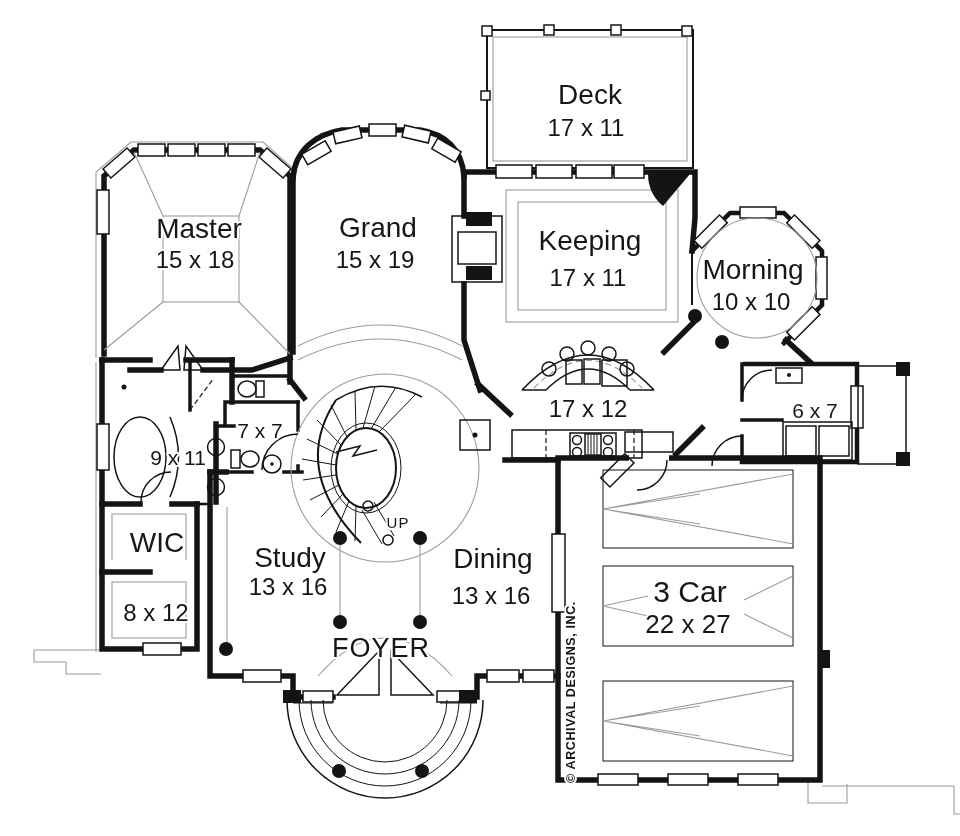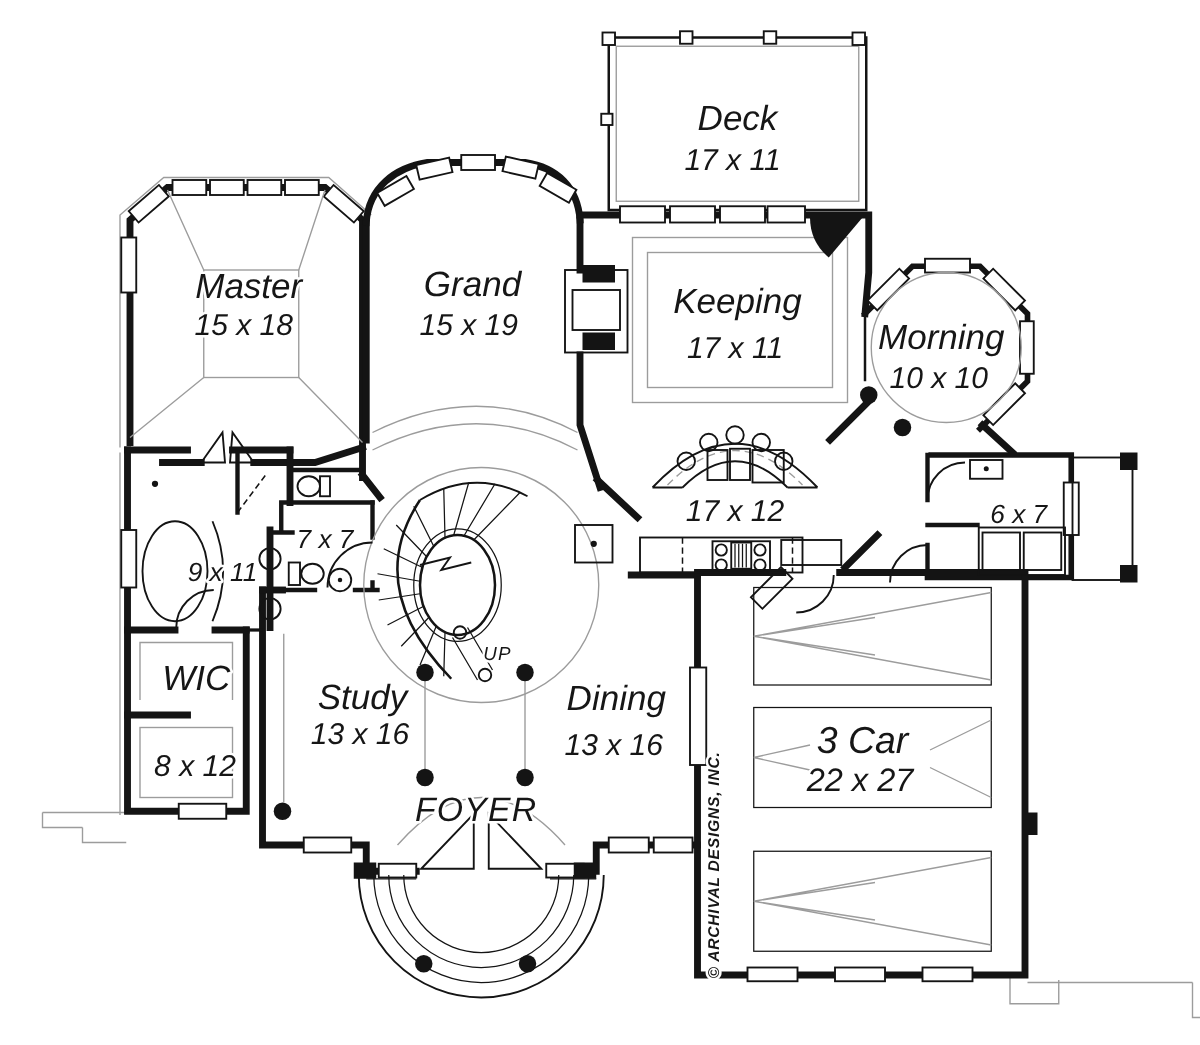--- a/index.html
+++ b/index.html
@@ -1,17 +1,17 @@
 <!DOCTYPE html>
 <html><head>
 <meta charset="utf-8">
 <style>
   html,body{margin:0;padding:0;background:#ffffff;}
   .canvas{position:relative;width:960px;height:836px;background:#ffffff;overflow:hidden;
-          font-family:"Liberation Sans","DejaVu Sans",sans-serif;font-style:italic;}
+          font-family:"Liberation Sans","DejaVu Sans",sans-serif;}
   svg{position:absolute;left:0;top:0;}
   
   .w6{stroke:#141414;stroke-width:5.5;fill:none;stroke-linecap:square}
   .w5{stroke:#141414;stroke-width:4.5;fill:none;stroke-linecap:square}
   .w4{stroke:#141414;stroke-width:3.5;fill:none;stroke-linecap:square}
   .w3{stroke:#141414;stroke-width:2.6;fill:none}
   .w2{stroke:#141414;stroke-width:2;fill:none}
   .t {stroke:#141414;stroke-width:1.5;fill:none}
   .t1{stroke:#141414;stroke-width:1;fill:none}
   .g {stroke:#9c9c9c;stroke-width:1.1;fill:none}

